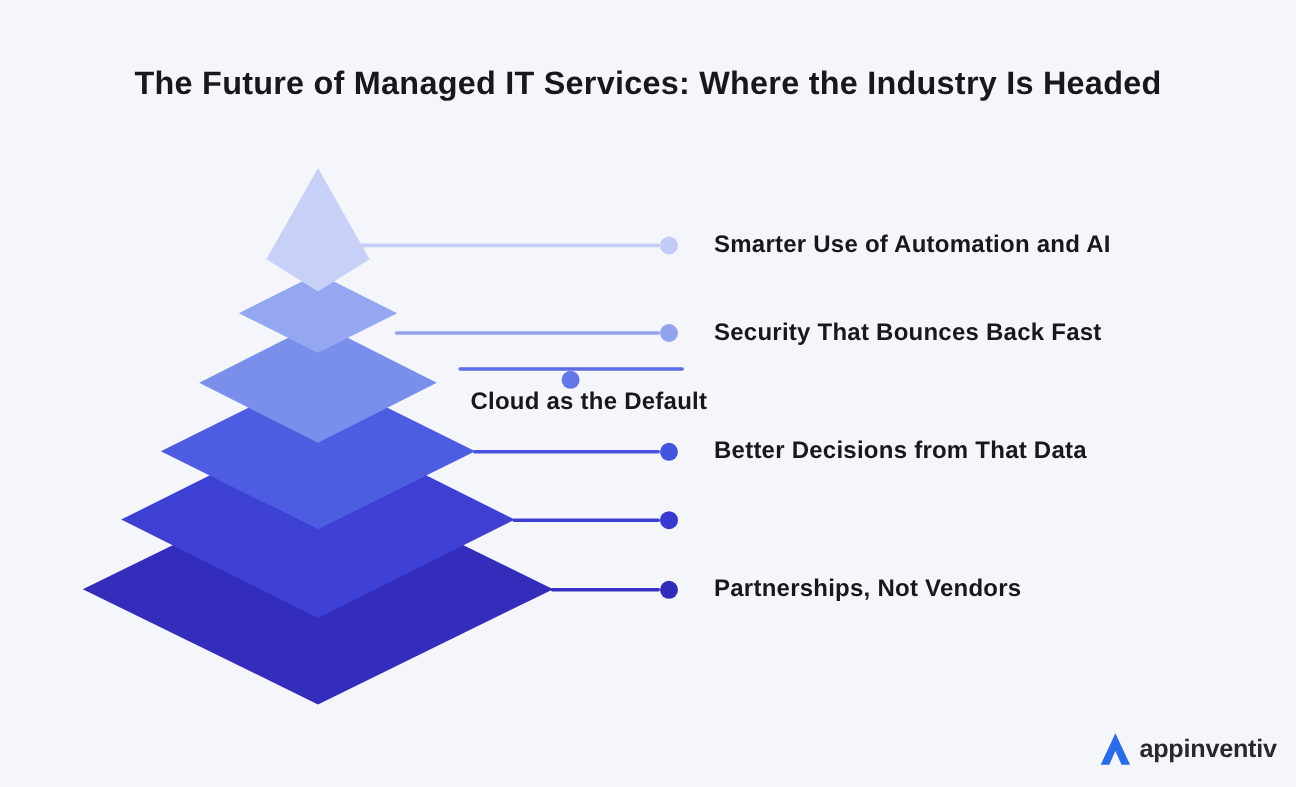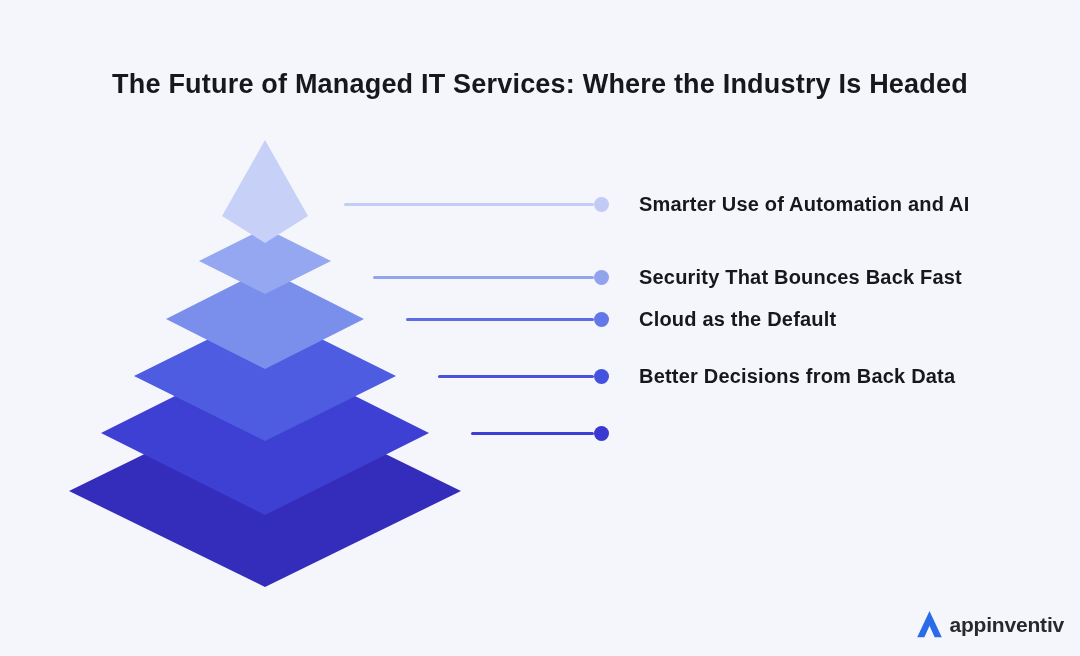--- a/index.html
+++ b/index.html
@@ -6,34 +6,34 @@
   .stage{
     position:relative;
     width:1080px;height:656px;
     background:#f5f6fb;
     overflow:hidden;
     font-family:"Liberation Sans", sans-serif;
   }
   .title{
     position:absolute;
     top:54px;left:0;right:0;
-    margin:15px;
+    margin:0;
     text-align:center;
     font-size:27px;
     font-weight:700;
     letter-spacing:.2px;
     color:#17181c;
   }
   #pyramid-svg{
     position:absolute;
     left:0;top:0;
     pointer-events:none;
     z-index:3;
   }
-  .rows{position:absolute;inset:0;z-index:2;margin-left:44px;}
+  .rows{position:absolute;inset:0;z-index:2;}
   .row{
     position:absolute;
     display:flex;
     align-items:center;
     height:26px;
   }
   .row .line{
     height:3px;
     border-radius:2px;
     flex:none;
@@ -86,33 +86,38 @@
       <div class="row" style="top: 191px; left: 300px;">
         <span class="line" style="width: 250px; background: rgb(195, 205, 246);"></span>
         <span class="dot" style="background: rgb(194, 203, 245);"></span>
         <span class="label">Smarter Use of Automation and AI</span>
       </div>
       <div class="row" style="top: 264px; left: 329px;">
         <span class="line" style="width: 221px; background: rgb(147, 164, 239);"></span>
         <span class="dot" style="background: rgb(146, 163, 238);"></span>
         <span class="label">Security That Bounces Back Fast</span>
       </div>
-      <div class="row" style="top: 306px; left: 362px;">
+      <div class="row" style="top: 306px; left: 362px; flex-direction: column;">
         <span class="line" style="width: 188px; background: rgb(92, 108, 229);"></span>
         <span class="dot" style="background: rgb(98, 119, 232);"></span>
         <span class="label">Cloud as the Default</span>
       </div>
       <div class="row" style="top: 363px; left: 394px;">
         <span class="line" style="width: 156px; background: rgb(73, 82, 222);"></span>
         <span class="dot" style="background: rgb(67, 83, 222);"></span>
-        <span class="label">Better Decisions from Back Data</span>
+        <span class="label">Better Decisions from That Data</span>
       </div>
       <div class="row" style="top: 420px; left: 427px;">
         <span class="line" style="width: 123px; background: rgb(63, 62, 212);"></span>
         <span class="dot" style="background: rgb(57, 56, 208);"></span>
+      </div>
+      <div class="row" style="top: 478px; left: 459px;">
+        <span class="line" style="width: 91px; background: rgb(54, 48, 195);"></span>
+        <span class="dot" style="background: rgb(48, 44, 186);"></span>
+        <span class="label">Partnerships, Not Vendors</span>
       </div>
     </div>
 
   <div class="logo">
     <svg width="27" height="29" viewBox="0 0 24 26">
       <path d="M12 1 L23 24.5 H16.6 L12 14.2 L7.4 24.5 H1 Z" fill="#2a6be8"></path>
     </svg>
     <span class="logo-text">appinventiv</span>
   </div>
 

